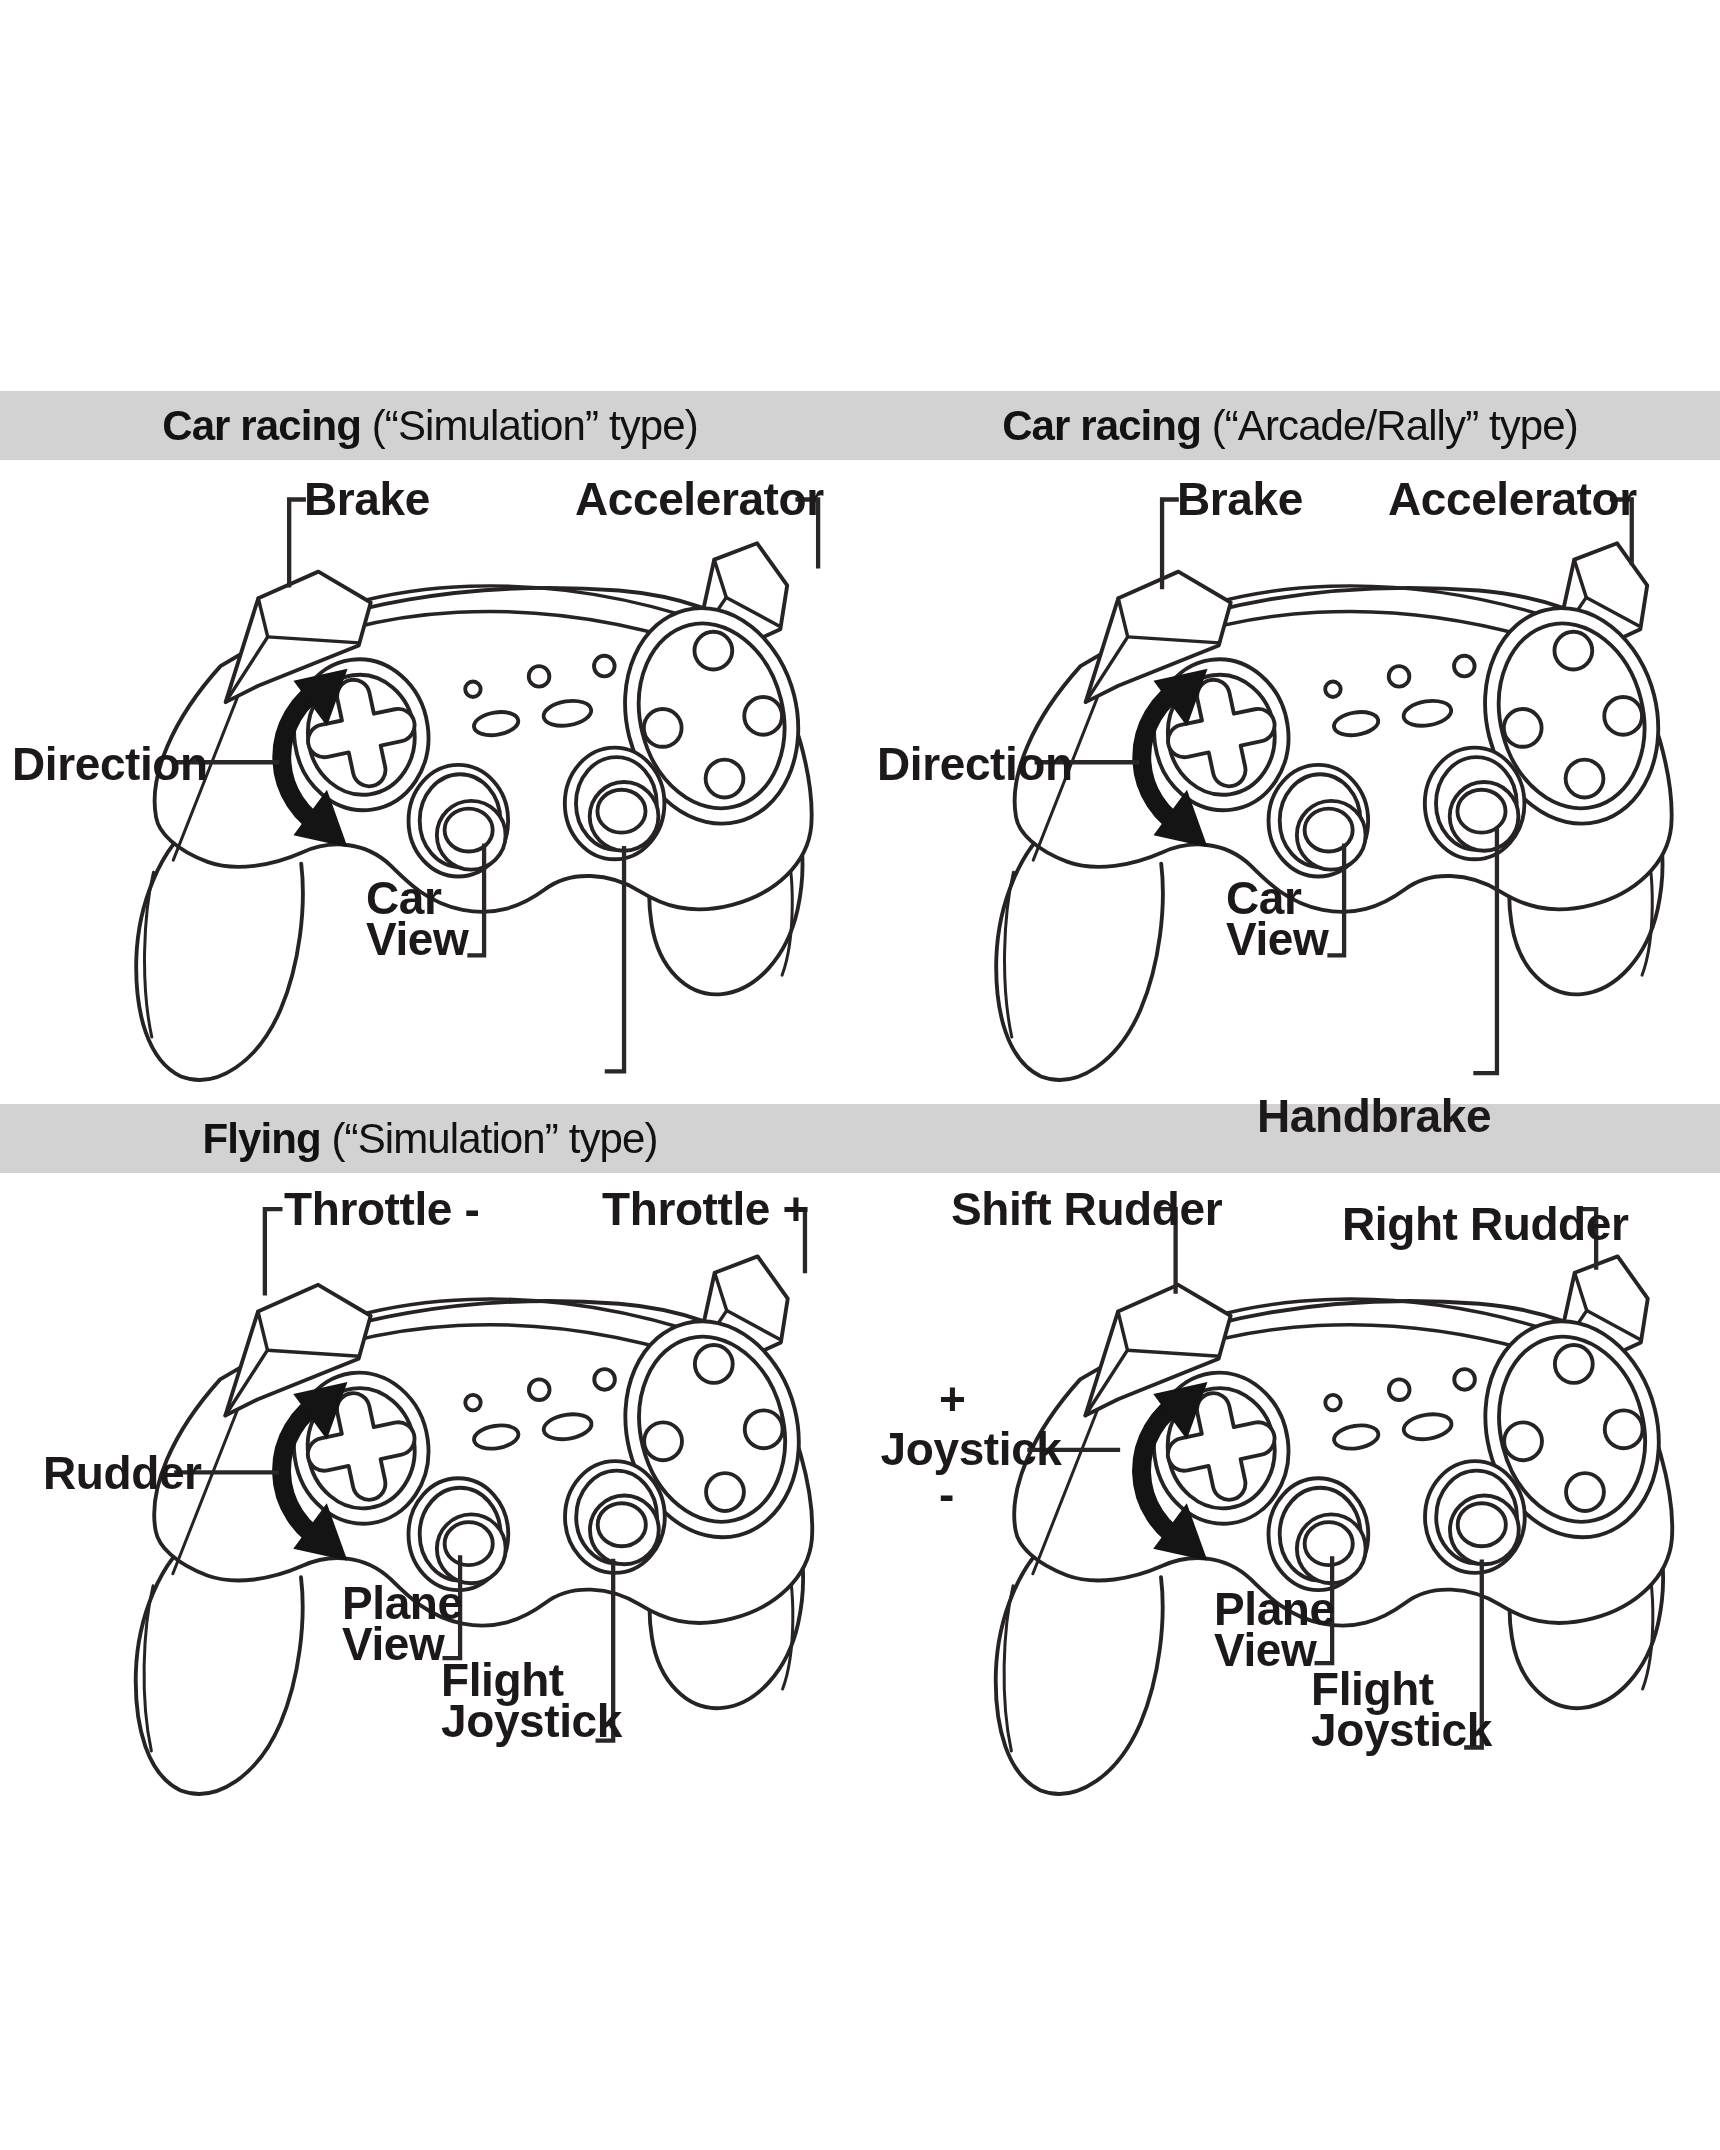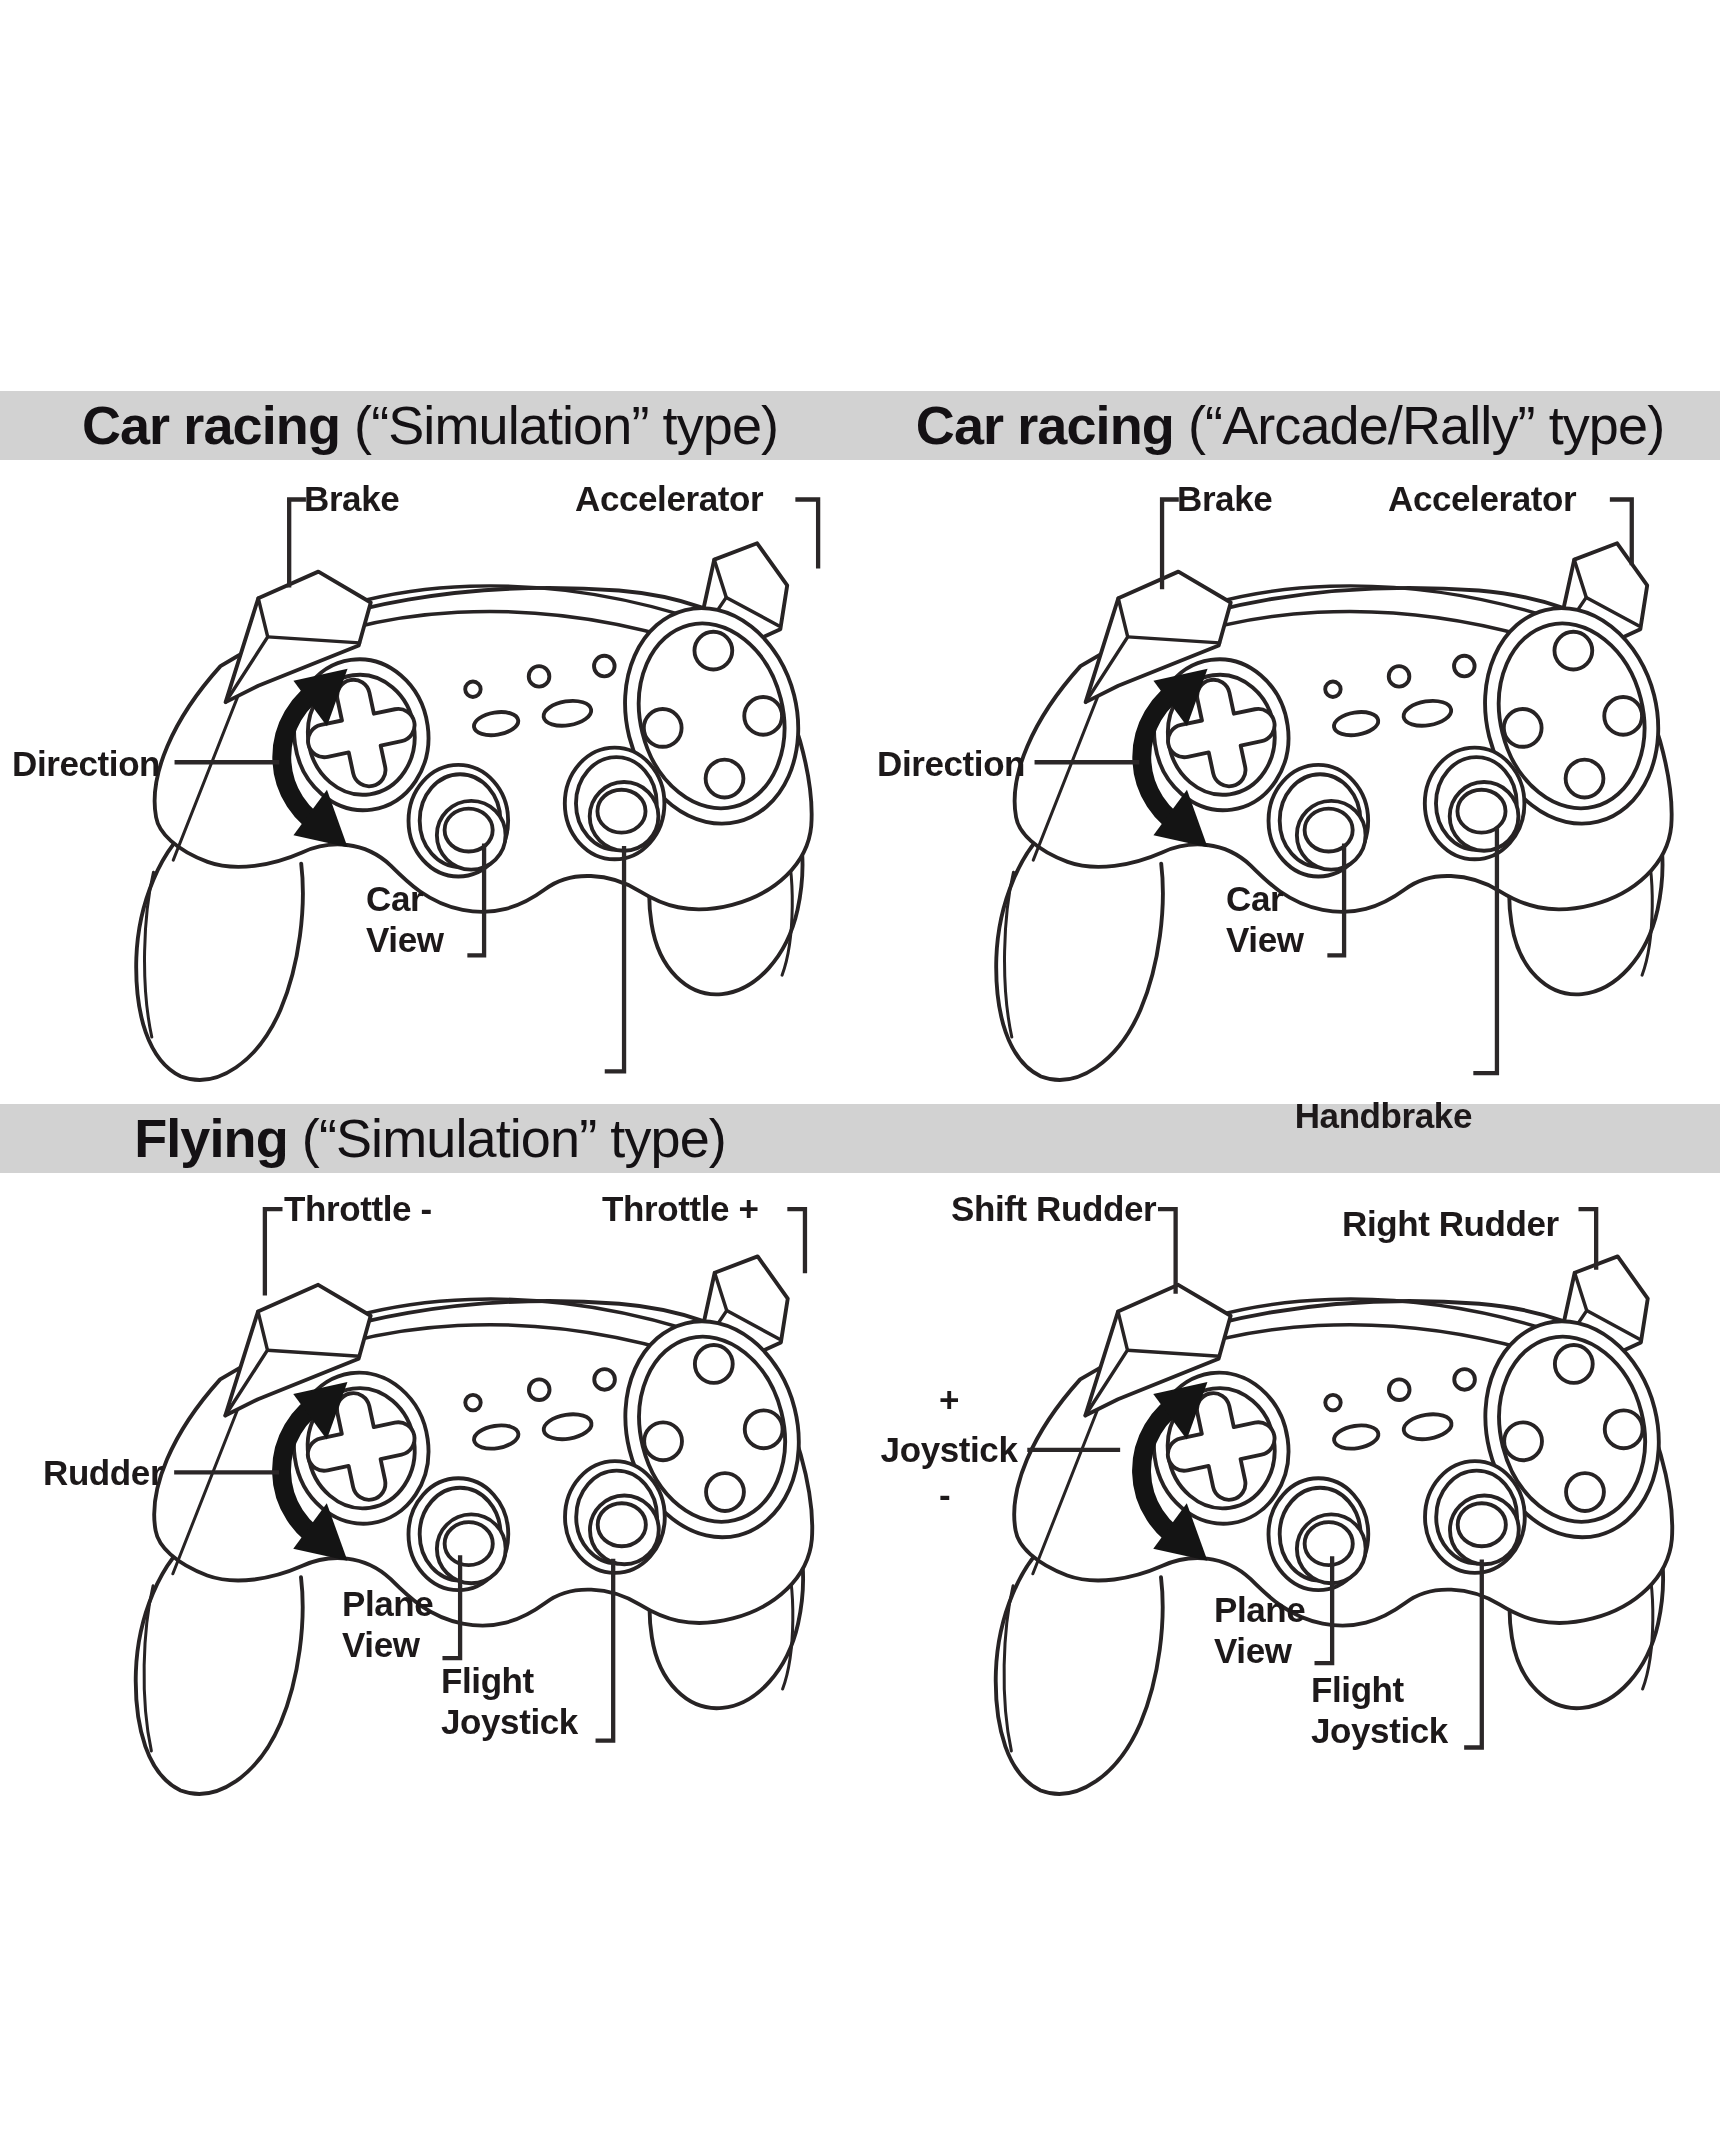--- a/index.html
+++ b/index.html
@@ -1,29 +1,29 @@
 <!DOCTYPE html>
 <html style="font-size:13.8px"><head>
 <meta charset="utf-8">
 <style>
   html,body{margin:0;padding:0;background:#ffffff;}
   .page{position:relative;width:1721px;height:2151px;background:#fff;overflow:hidden;
         font-family:"Liberation Sans","DejaVu Sans",sans-serif;}
   .top-space{height:391px;}
   .hrow{display:flex;height:69px;background:#d2d2d2;}
-  .htitle{width:860px;text-align:center;line-height:69px;font-size:54px;color:#141114;
+  .htitle{width:860px;text-align:center;line-height:69px;font-size:42px;color:#141114;
           letter-spacing:-0.9px;white-space:nowrap;}
   .htitle .tb{font-weight:700;}
   .htitle .tr{font-weight:400;}
   .qrow{display:flex;height:644px;}
   .qrow.r2{height:645px;}
   .quad{position:relative;width:860px;height:100%;}
   .pad{position:absolute;left:0;top:0;width:860px;height:100%;}
   .conn polyline{fill:none;stroke:#2b2728;stroke-width:5px;stroke-linecap:square;}
-  .lbl{position:absolute;font-weight:700;font-size:35px;line-height:40px;color:#1d191a;
+  .lbl{position:absolute;font-weight:700;font-size:46px;line-height:40px;color:#1d191a;
        white-space:nowrap;letter-spacing:-0.4px;}
   .lbl2{text-align:left;line-height:41px;}
   .rgt{text-align:right;margin-top:44px;}
   .hidden-defs{position:absolute;width:0;height:0;overflow:hidden;}
 </style>
 </head>
 <body>
 
 <svg class="hidden-defs" aria-hidden="true">
   <defs>

